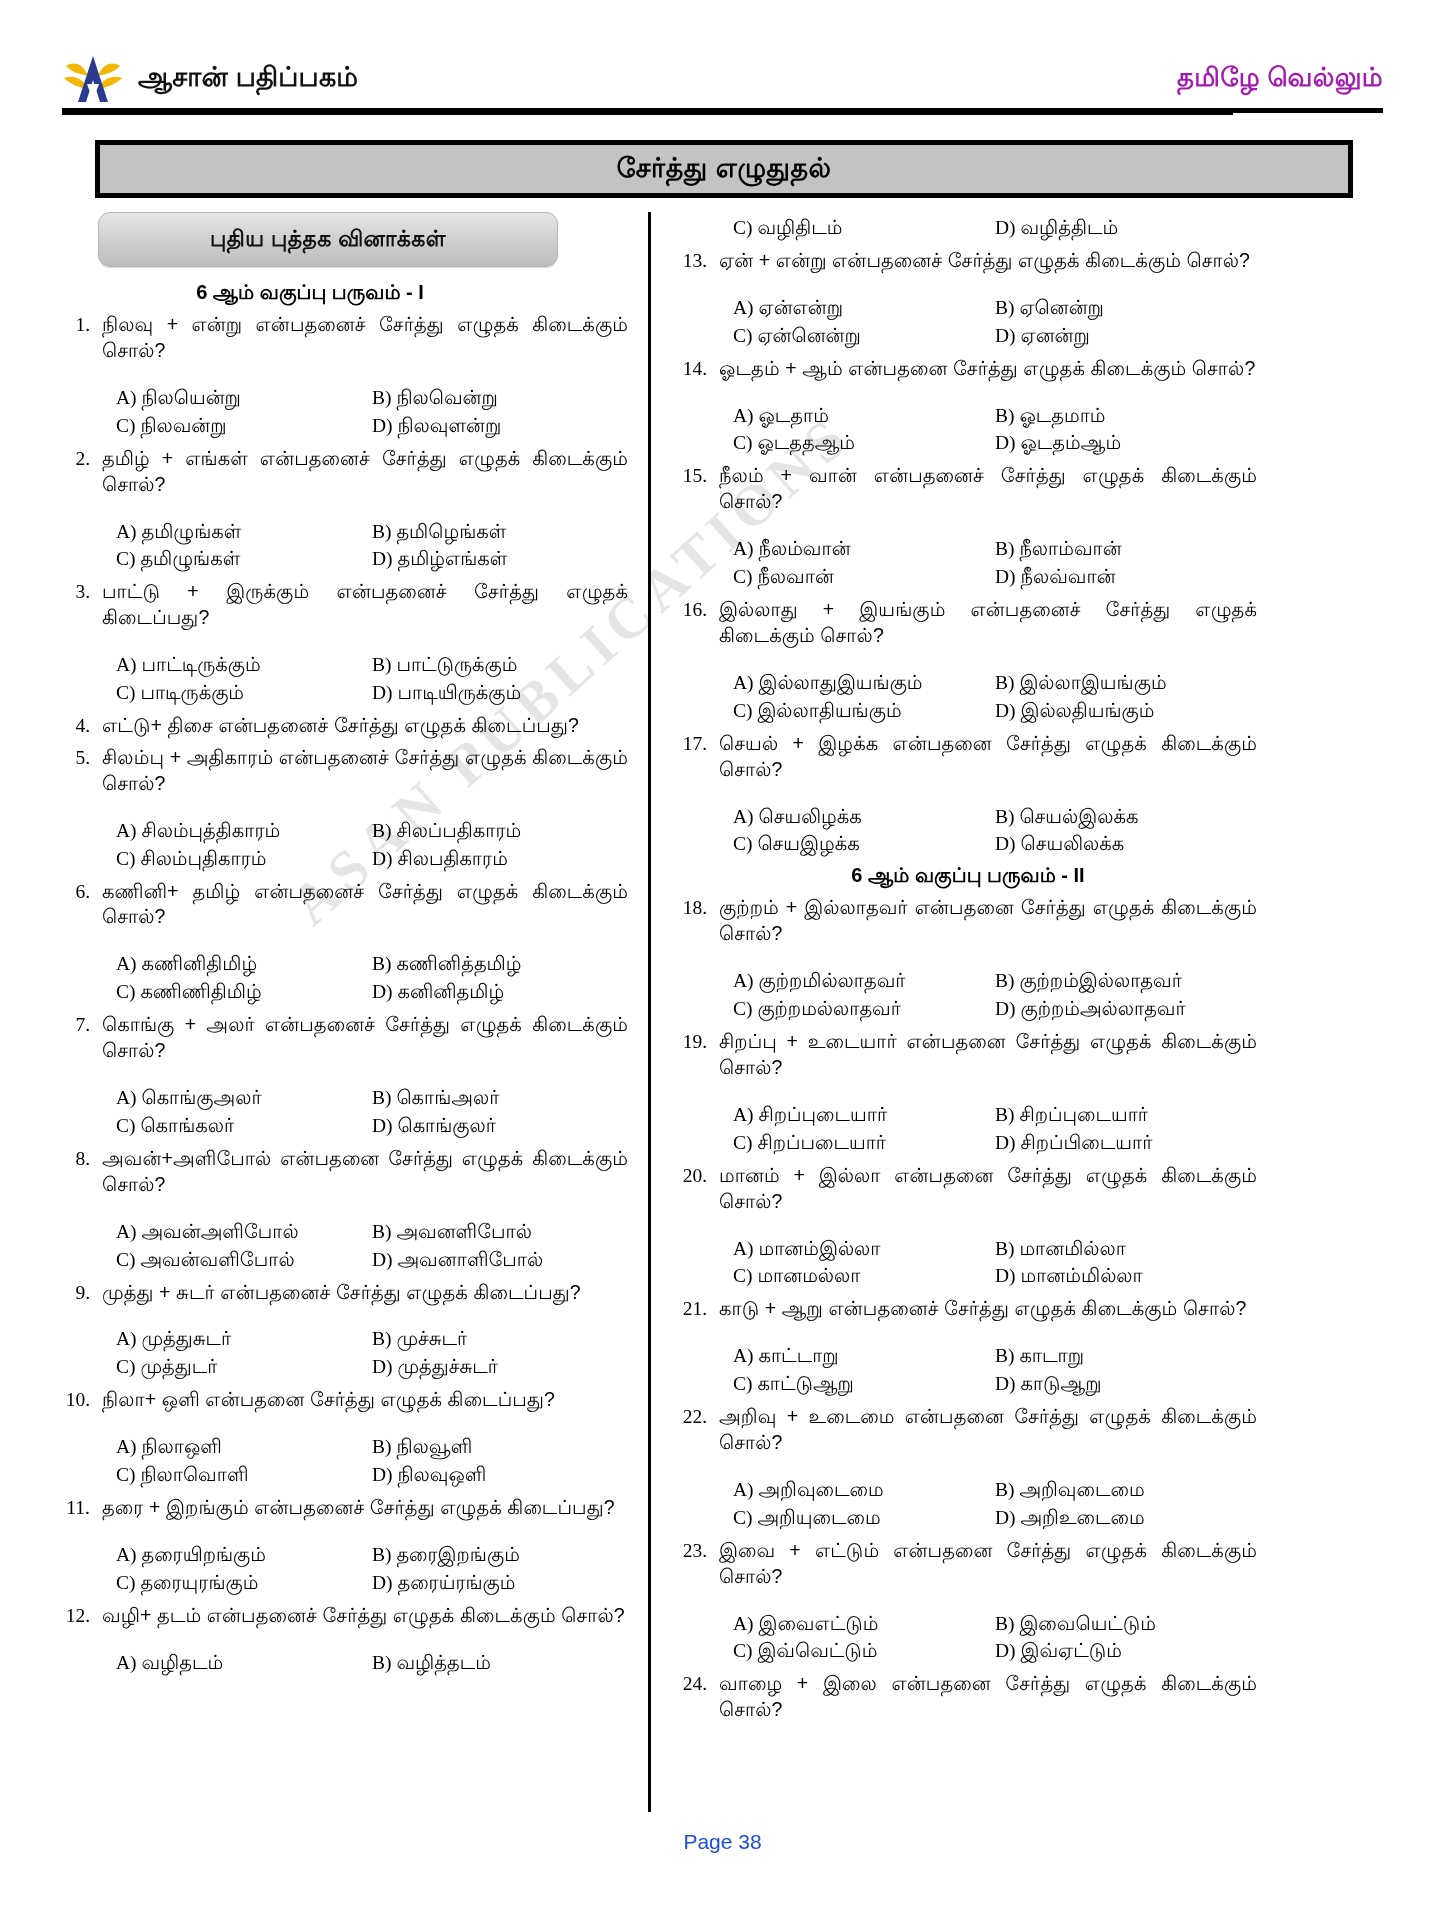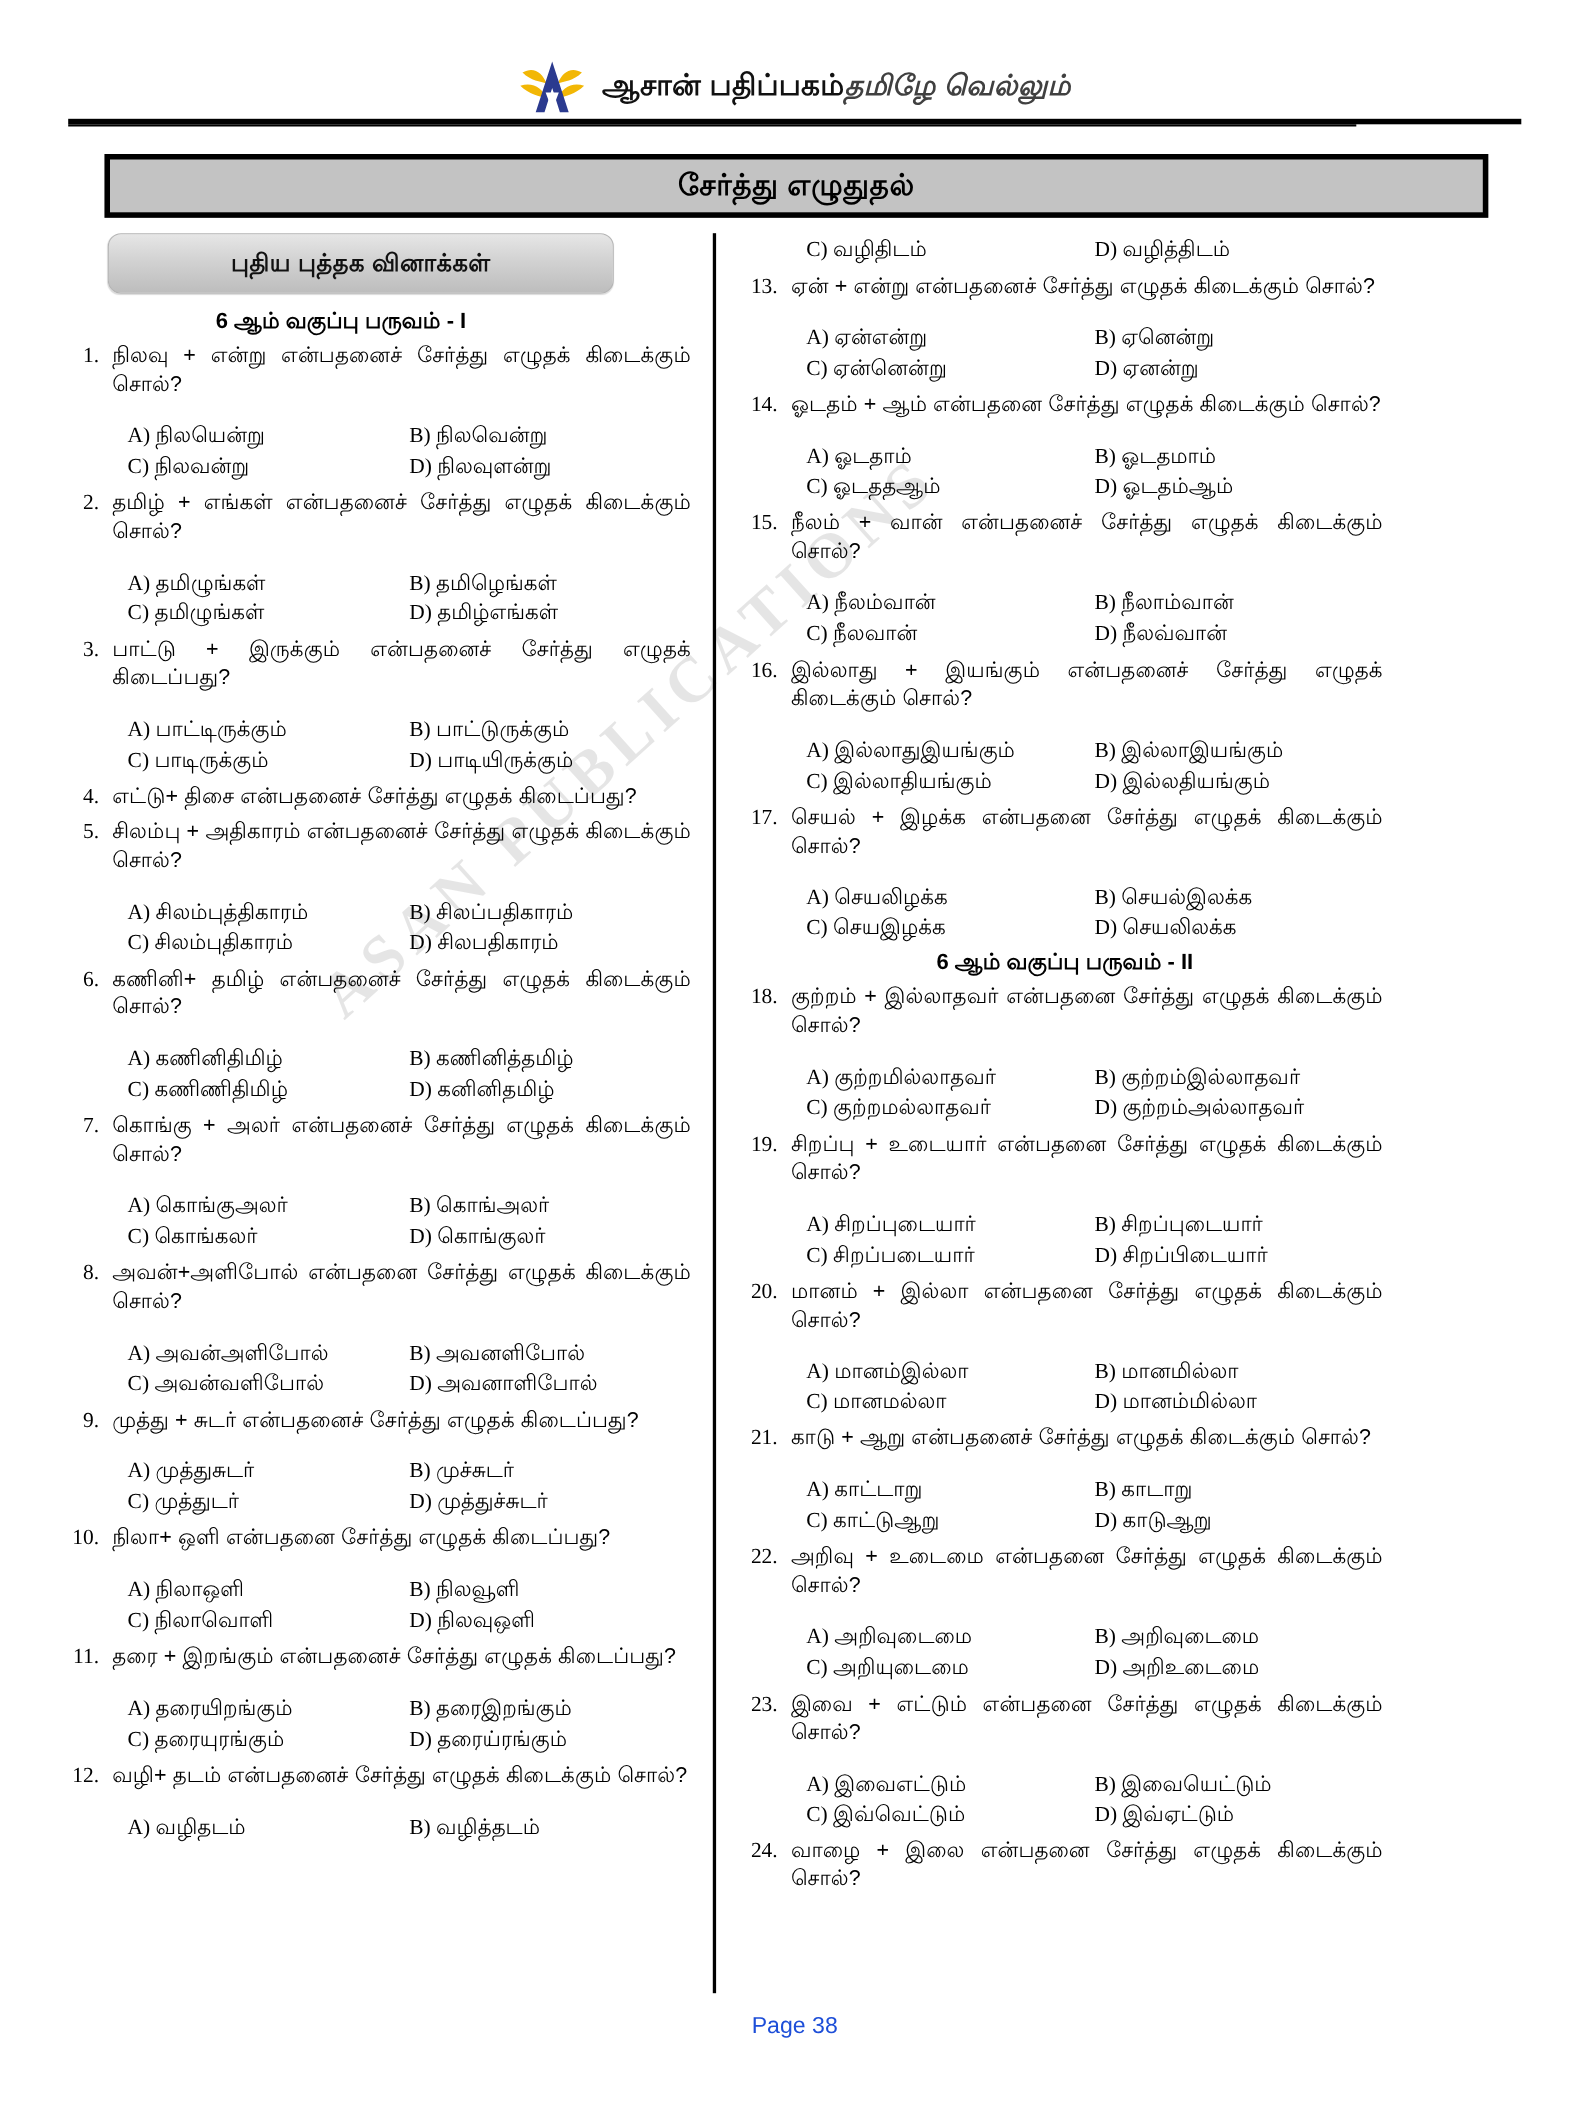--- a/index.html
+++ b/index.html
@@ -15,31 +15,31 @@
     position:relative;
     width:1445px; height:1926px;
     padding:0;
   }
 
   
   .masthead {
     position:absolute;
     left:62px; top:40px; right:62px;
     height:78px;
-    display:flex; align-items:center; justify-content:center;
+    display:flex; align-items:center; justify-content:space-between;
   }
   .brand { display:flex; align-items:center; gap:14px; }
   .logo-mark { width:62px; height:58px; position:relative; flex:none; }
   .brand-name {
     font-size:27px; font-weight:bold; color:#111;
     letter-spacing:0.2px; white-space:nowrap;
   }
   .tagline {
-    font-size:26px; font-weight:bold; color:#404040;
-    letter-spacing:0.3px; white-space:nowrap;font-style:italic;
+    font-size:26px; font-weight:bold; color:#a21caf;
+    letter-spacing:0.3px; white-space:nowrap;
   }
   .head-rule {
     position:absolute; left:62px; right:62px; top:108px;
     height:5px; background:#000;
   }
   .head-rule:after{
     content:""; position:absolute; left:0; right:150px; top:5px;
     height:2px; background:#000;
   }
 

